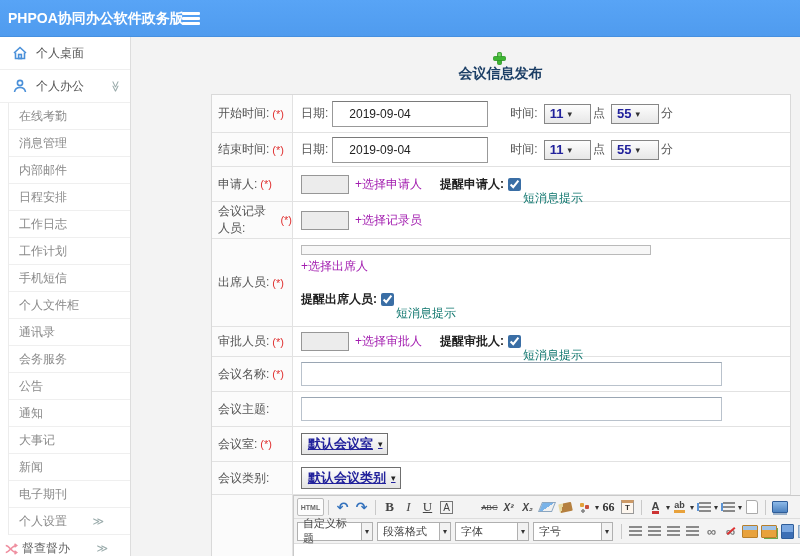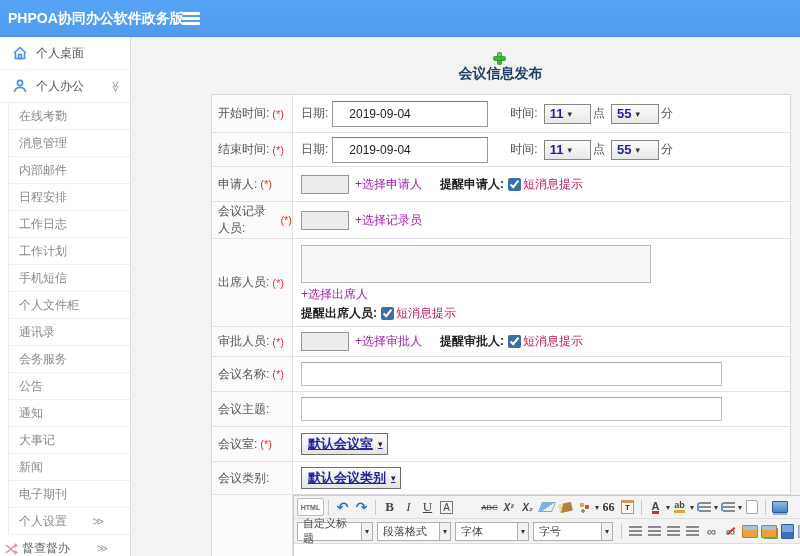--- a/index.html
+++ b/index.html
@@ -53,21 +53,21 @@
   .mini-select { display:inline-flex; align-items:center; border:1px solid #868686;
     background:linear-gradient(#fdfdfd,#e7e7e7); height:20px; padding:0 18px 0 5px;
     font-size:13px; font-weight:bold; color:#22229c; cursor:pointer; margin:0 2px; }
   .mini-select i { font-style:normal; color:#333; font-size:9px; margin-left:4px; }
   .small-input { width:48px; height:19px; background:#ececec; border:1px solid #979797;
     margin-right:6px; }
   .wide-input { width:421px; height:24px; border:1px solid #b9c2cc; border-top-color:#9aa6b3;
     background:#fff; font-size:13px; padding:0 4px; font-family:inherit;}
   .link { color:#a21caf; text-decoration:none; cursor:pointer; margin-right:10px; white-space:nowrap;}
   .remind { font-weight:bold; color:#222; margin:0 4px 0 8px; white-space:nowrap;}
-  .sms { color:#be185d; margin-left:2px; white-space:nowrap;}
+  .sms { color:#0f766e; margin-left:2px; white-space:nowrap;margin-top:28px;}
   input[type=checkbox]{ width:13px; height:13px; accent-color:#3a6ea5; }
   .big-select { display:inline-flex; align-items:center; border:1px solid #6f6f6f;
     background:linear-gradient(#fdfdfd,#e4e4e4); height:22px; padding:0 4px 0 6px;
     font-size:13px; font-weight:bold; color:#22229c; text-decoration:underline; cursor:pointer; }
   .big-select i { font-style:normal; color:#222; font-size:9px; margin-left:5px; text-decoration:none;}
   .attend-cell { flex-direction:column; align-items:flex-start; justify-content:center; padding:6px 0 4px 8px; }
   .attend-cell textarea { width:350px; height:47px; border:1px solid #b9b9b9; background:#f7f7f7;
     resize:none; margin-bottom:3px; }
   .attend-line { display:flex; align-items:center; font-size:12px; margin-top:2px; }
 

